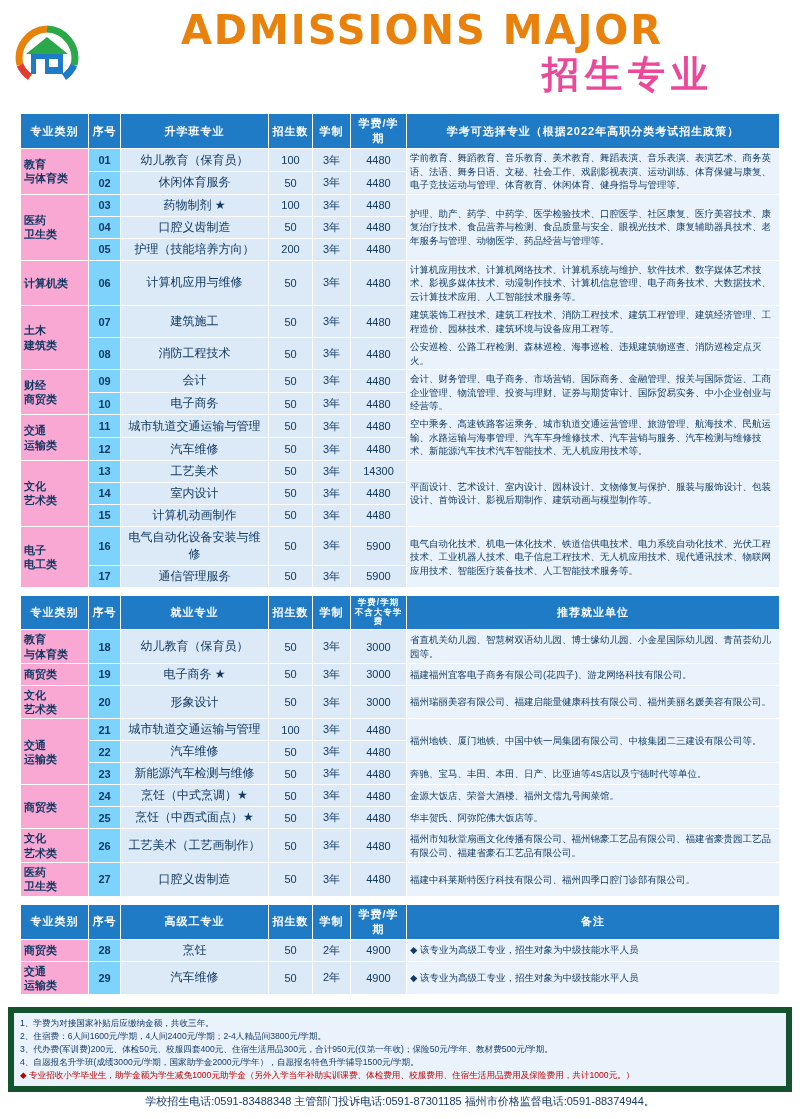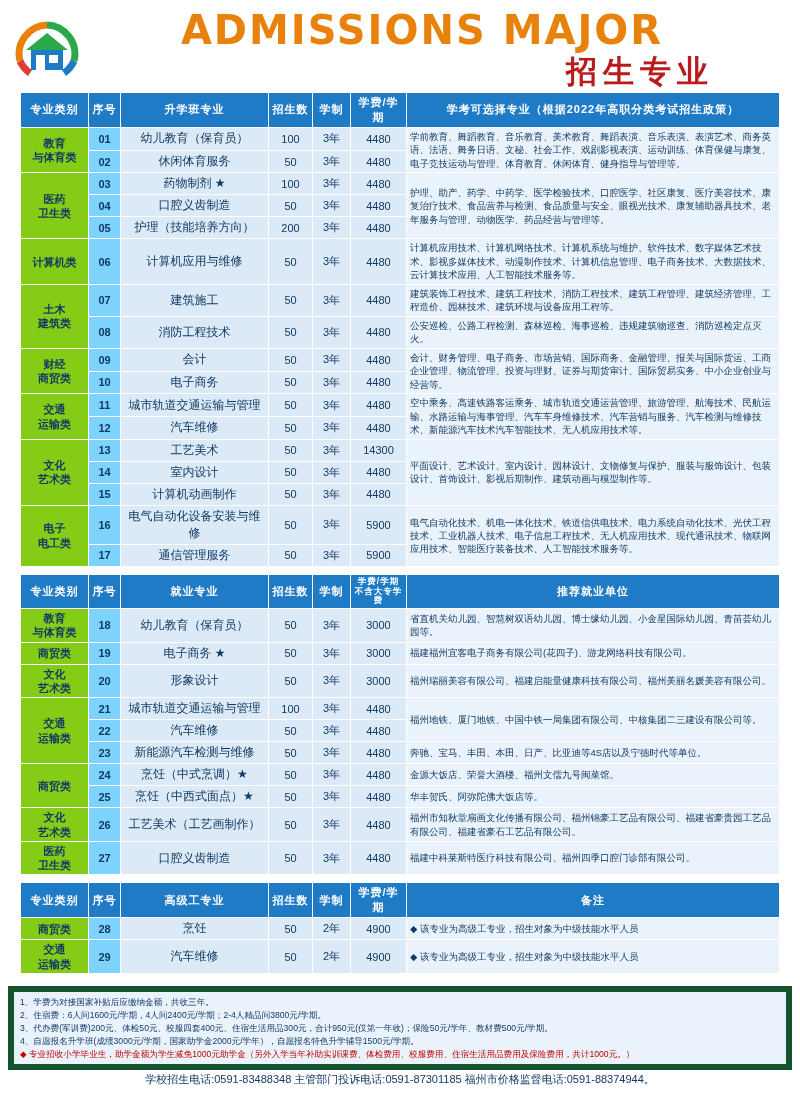--- a/index.html
+++ b/index.html
@@ -14,41 +14,41 @@
     min-height:1119px;
     position:relative;
     box-sizing:border-box;
     padding:0;
     background:#fff;
   }
   
   .header{
     display:flex;
     align-items:center;
-    padding:10px 14px 2px 14px;
+    padding:10px 14px 16px 14px;
   }
   .logo{
     width:66px;height:66px;flex:0 0 66px;position:relative;margin-right:8px;
   }
   .logo svg{display:block;}
   .header-titles{
     flex:1;text-align:center;padding-right:30px;
   }
   .title-en{
     font-size:40px;
     font-weight:bold;
     letter-spacing:2px;
     color:#E8820C;
     line-height:1.02;
     font-family:"DejaVu Sans","Liberation Sans",sans-serif;
   }
   .title-cn{
-    font-size:31px;
-    font-weight:bold;
-    color:#b91c1c;
+    font-size:37px;
+    font-weight:bold;
+    color:#ec4899;
     letter-spacing:6px;
     line-height:1.2;
     margin-top:2px;
     text-align:right;
     padding-right:42px;
   }
   
   table.main{
     border-collapse:collapse;
     width:760px;
@@ -64,22 +64,21 @@
   .hdr td{
     background:#1F7BC6;
     color:#ffffff;
     font-weight:bold;
     text-align:center;
     font-size:11px;
     height:17px;
     letter-spacing:1px;
   }
   .cat{
-    background:#84cc16;
-    text-align:center;
+    background:#f9a8d4;
     font-size:11px;
     font-weight:bold;
     color:#123a63;
     line-height:1.3;
   }
   .no{
     background:#7dd3fc;
     text-align:center;
     font-size:11px;
     color:#123a63;

